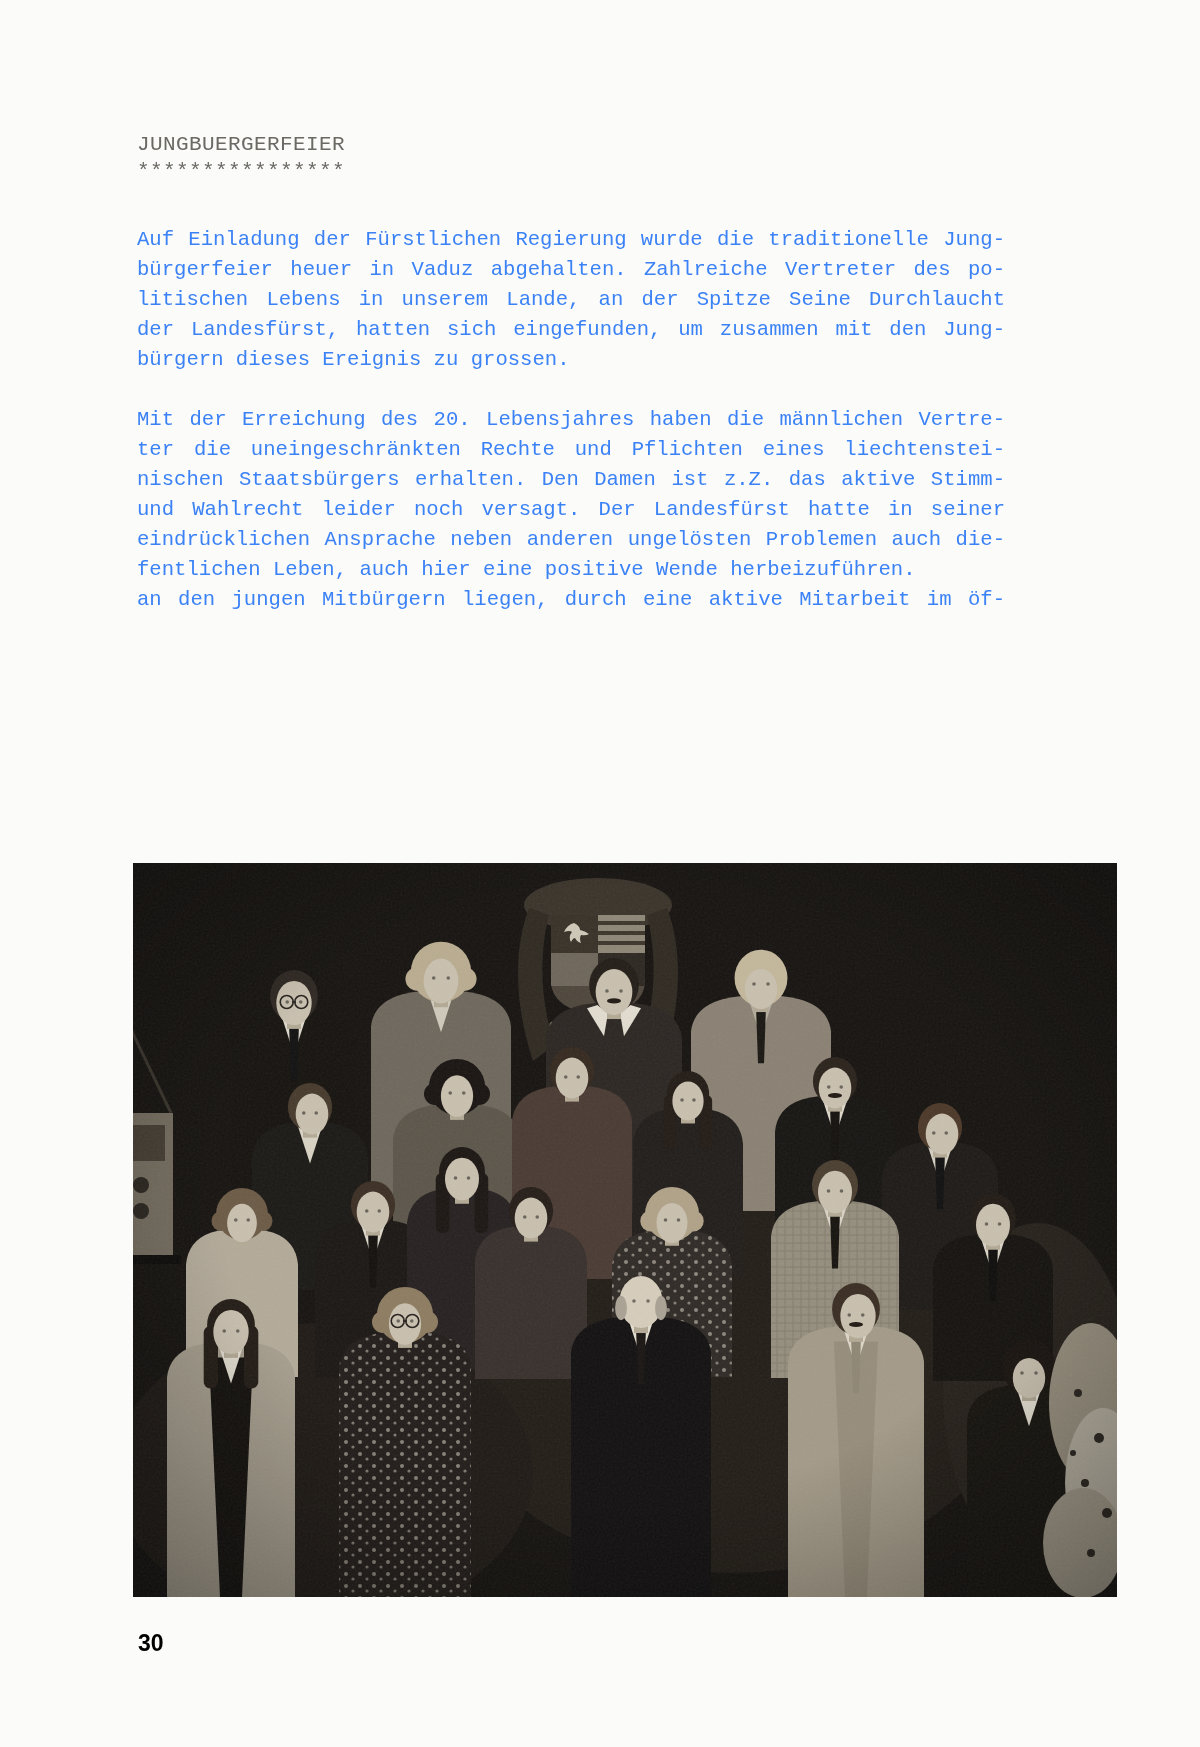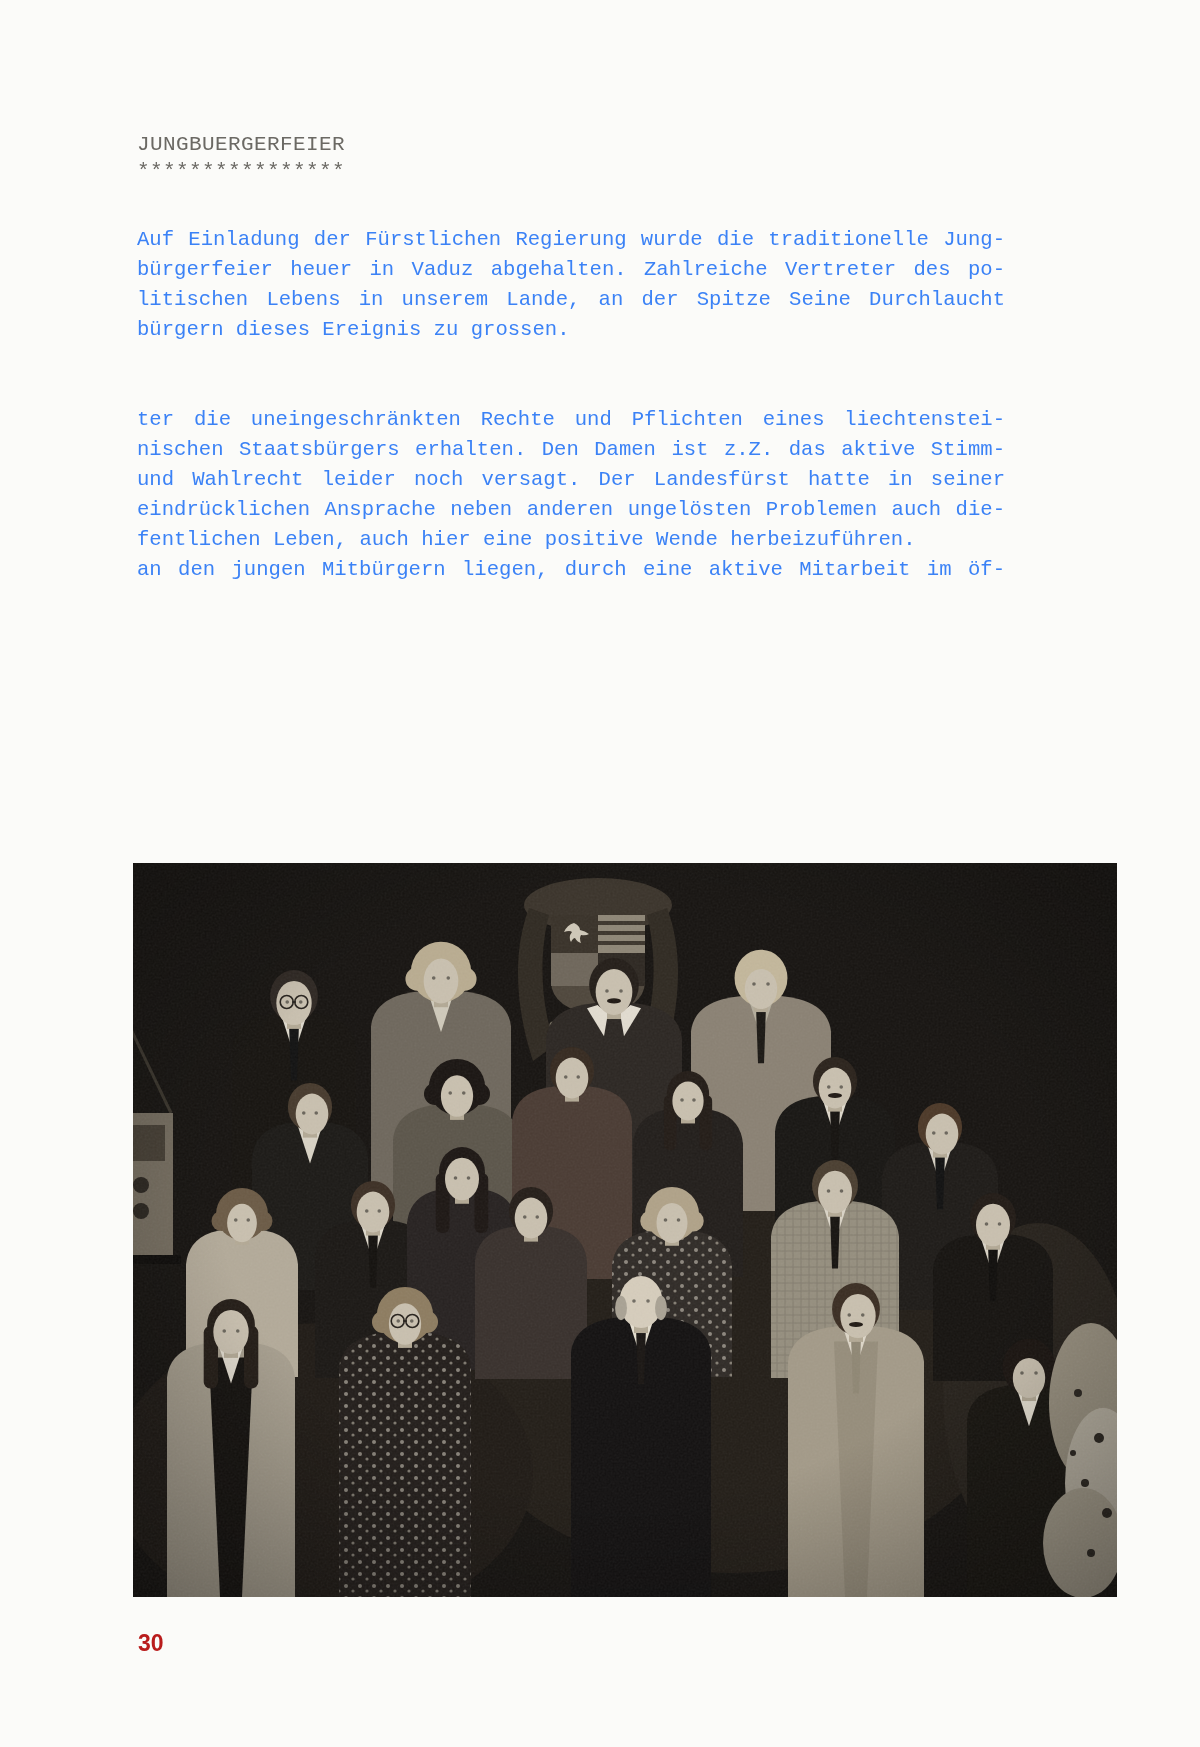--- a/index.html
+++ b/index.html
@@ -23,39 +23,41 @@
   }
   .tline.last{text-align-last:left;}
   .photo{
     position:absolute;left:133px;top:863px;width:984px;height:734px;
     background:#141110;
   }
   .photo svg{display:block;width:100%;height:100%;}
   .pagenum{
     position:absolute;left:138px;top:1630px;
     font-family:"Liberation Sans","DejaVu Sans",sans-serif;
-    font-weight:bold;font-size:23px;color:#b91c1c;
+    font-weight:bold;font-size:23px;color:#000000;
   }
 </style>
 </head>
 <body>
 
 <div class="page">
 
   <div class="head">JUNGBUERGERFEIER</div>
   <div class="stars">****************</div>
 
   <div class="para" style="top:225px">
     <div class="tline">Auf Einladung der Fürstlichen Regierung wurde die traditionelle Jung-</div>
     <div class="tline">bürgerfeier heuer in Vaduz abgehalten. Zahlreiche Vertreter des po-</div>
     <div class="tline">litischen Lebens in unserem Lande, an der Spitze Seine Durchlaucht</div>
+    <div class="tline">der Landesfürst, hatten sich eingefunden, um zusammen mit den Jung-</div>
     <div class="tline last">bürgern dieses Ereignis zu grossen.</div>
   </div>
 
   <div class="para" style="top:405px">
+    <div class="tline">Mit der Erreichung des 20. Lebensjahres haben die männlichen Vertre-</div>
     <div class="tline">ter die uneingeschränkten Rechte und Pflichten eines liechtenstei-</div>
     <div class="tline">nischen Staatsbürgers erhalten. Den Damen ist z.Z. das aktive Stimm-</div>
     <div class="tline">und Wahlrecht leider noch versagt. Der Landesfürst hatte in seiner</div>
     <div class="tline">eindrücklichen Ansprache neben anderen ungelösten Problemen auch die-</div>
     <div class="tline last">fentlichen Leben, auch hier eine positive Wende herbeizuführen.</div>
     <div class="tline">an den jungen Mitbürgern liegen, durch eine aktive Mitarbeit im öf-</div>
   </div>
 
   <div class="photo" title="Schwarzweiss-Gruppenfoto der Jungbürgerfeier mit dem Landesfürsten in der Mitte und dem Staatswappen im Hintergrund">
     <svg viewBox="0 0 984 734" preserveAspectRatio="none">

